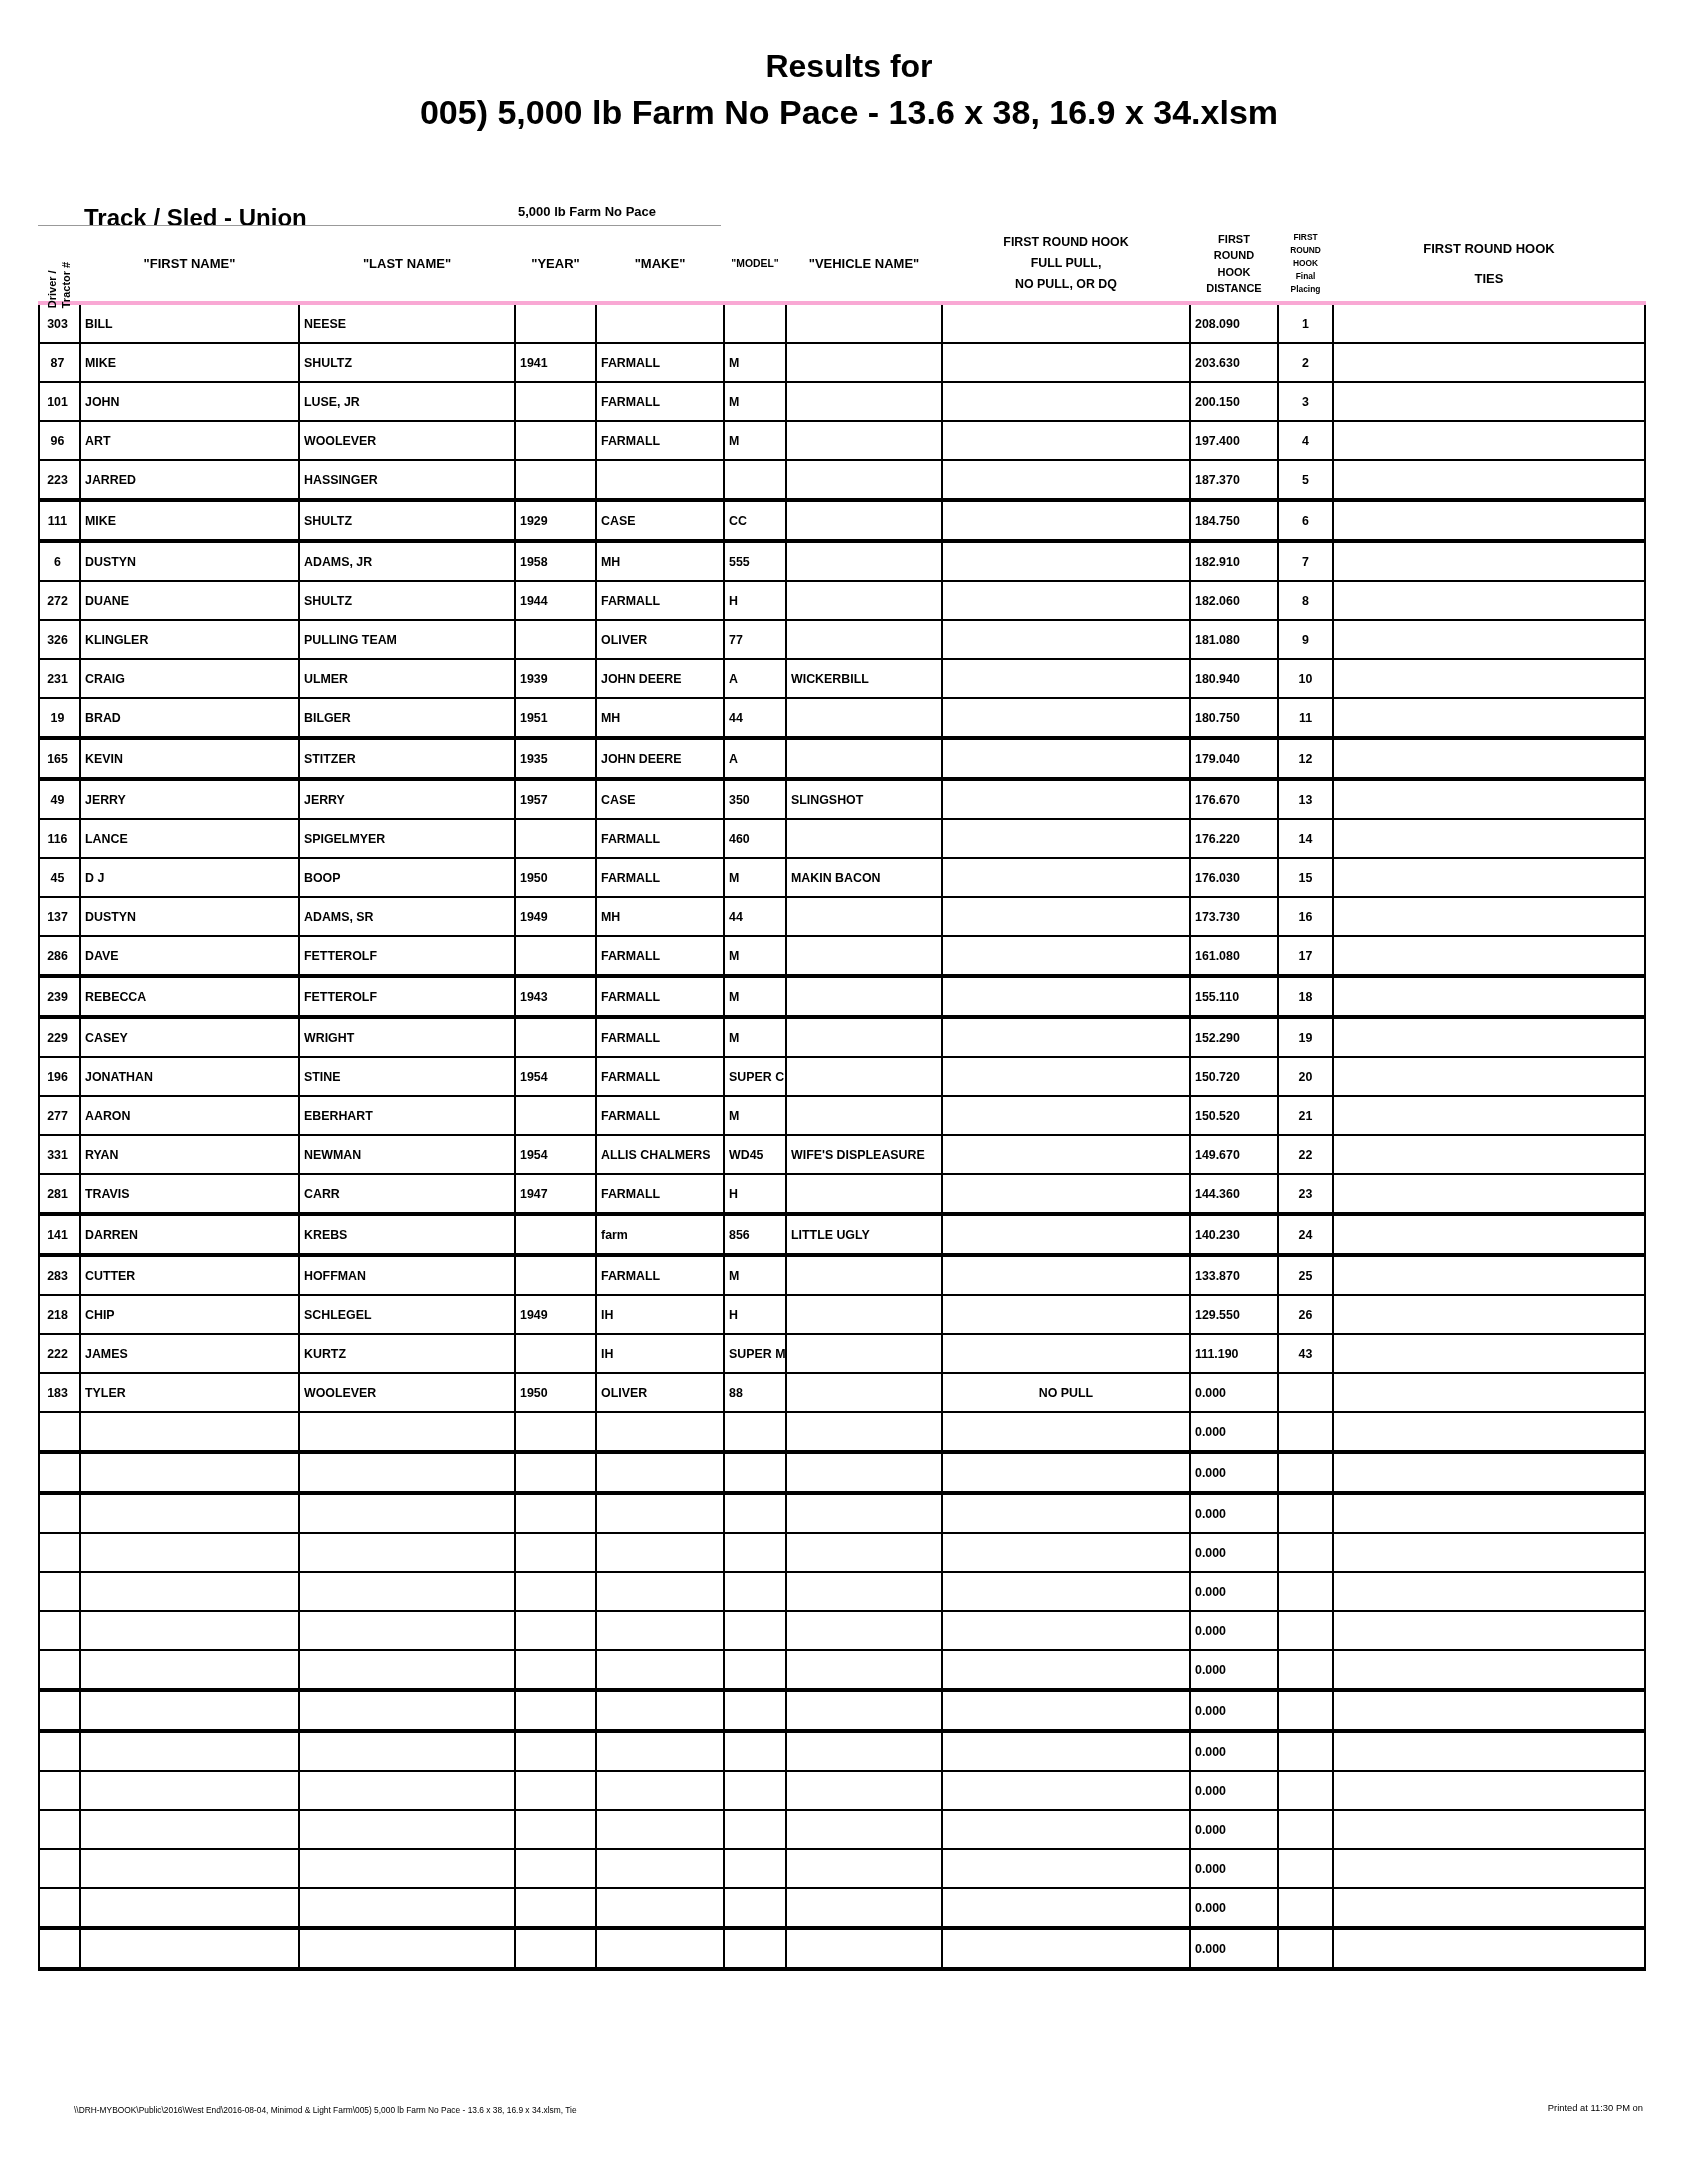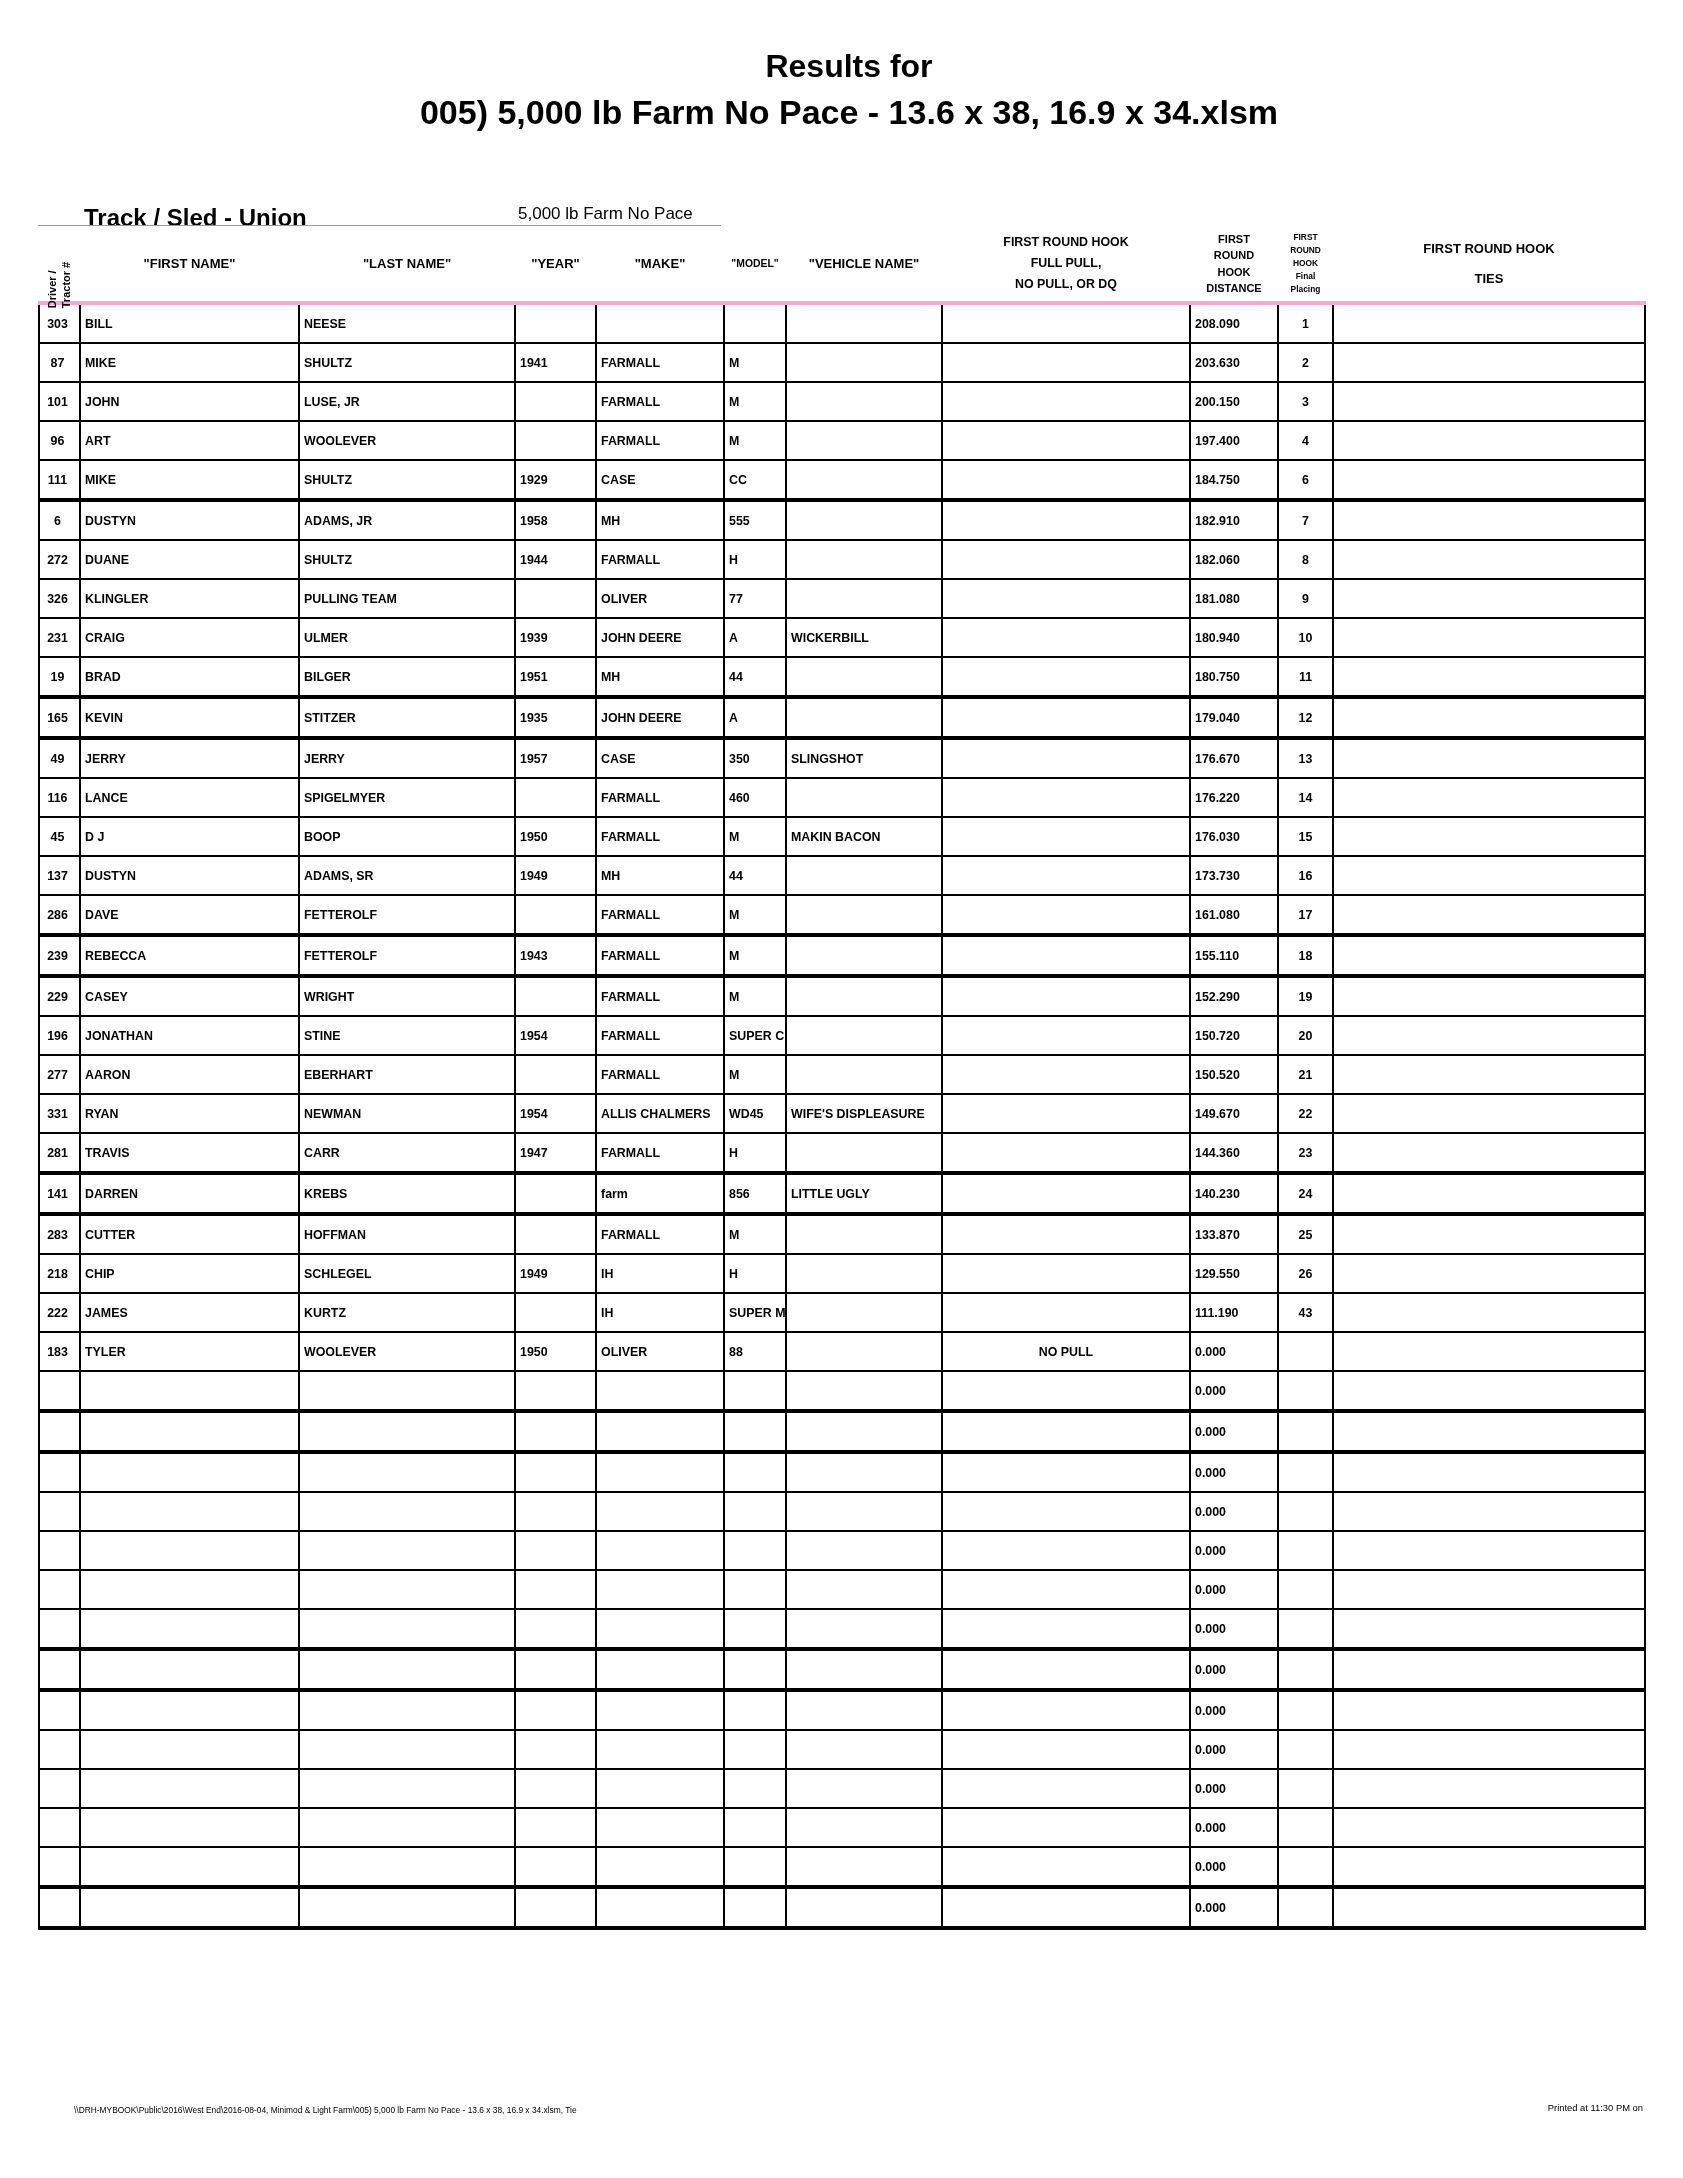--- a/index.html
+++ b/index.html
@@ -18,21 +18,21 @@
   .title2 {
     position:absolute; top:93px; left:0; width:1698px;
     text-align:center; font-size:34px; font-weight:bold;
   }
   .track-label {
     position:absolute; top:204px; left:84px;
     font-size:24px; font-weight:bold; white-space:nowrap;
   }
   .class-label {
     position:absolute; top:204px; left:518px;
-    font-size:17px; font-weight:normal; white-space:nowrap;
+    font-size:13px; font-weight:bold; white-space:nowrap;
     max-width:203px; overflow:hidden;
   }
   .header-rule {
     position:absolute; top:225px; left:38px; width:683px; height:1px;
     background:#999;
   }
   table.results {
     position:absolute; top:226px; left:38px;
     border-collapse:collapse; table-layout:fixed;
     width:1606px;
@@ -171,20 +171,33 @@
         <td class="col-year"></td>
         <td class="col-make">FARMALL</td>
         <td class="col-model">M</td>
         <td class="col-vehicle_name"></td>
         <td class="col-full_pull"></td>
         <td class="col-distance">197.400</td>
         <td class="col-placing">4</td>
         <td class="col-ties"></td>
       </tr>
       <tr class="thick">
+        <td class="col-driver">223</td>
+        <td class="col-first_name">JARRED</td>
+        <td class="col-last_name">HASSINGER</td>
+        <td class="col-year"></td>
+        <td class="col-make"></td>
+        <td class="col-model"></td>
+        <td class="col-vehicle_name"></td>
+        <td class="col-full_pull"></td>
+        <td class="col-distance">187.370</td>
+        <td class="col-placing">5</td>
+        <td class="col-ties"></td>
+      </tr>
+      <tr class="thick">
         <td class="col-driver">111</td>
         <td class="col-first_name">MIKE</td>
         <td class="col-last_name">SHULTZ</td>
         <td class="col-year">1929</td>
         <td class="col-make">CASE</td>
         <td class="col-model">CC</td>
         <td class="col-vehicle_name"></td>
         <td class="col-full_pull"></td>
         <td class="col-distance">184.750</td>
         <td class="col-placing">6</td>

